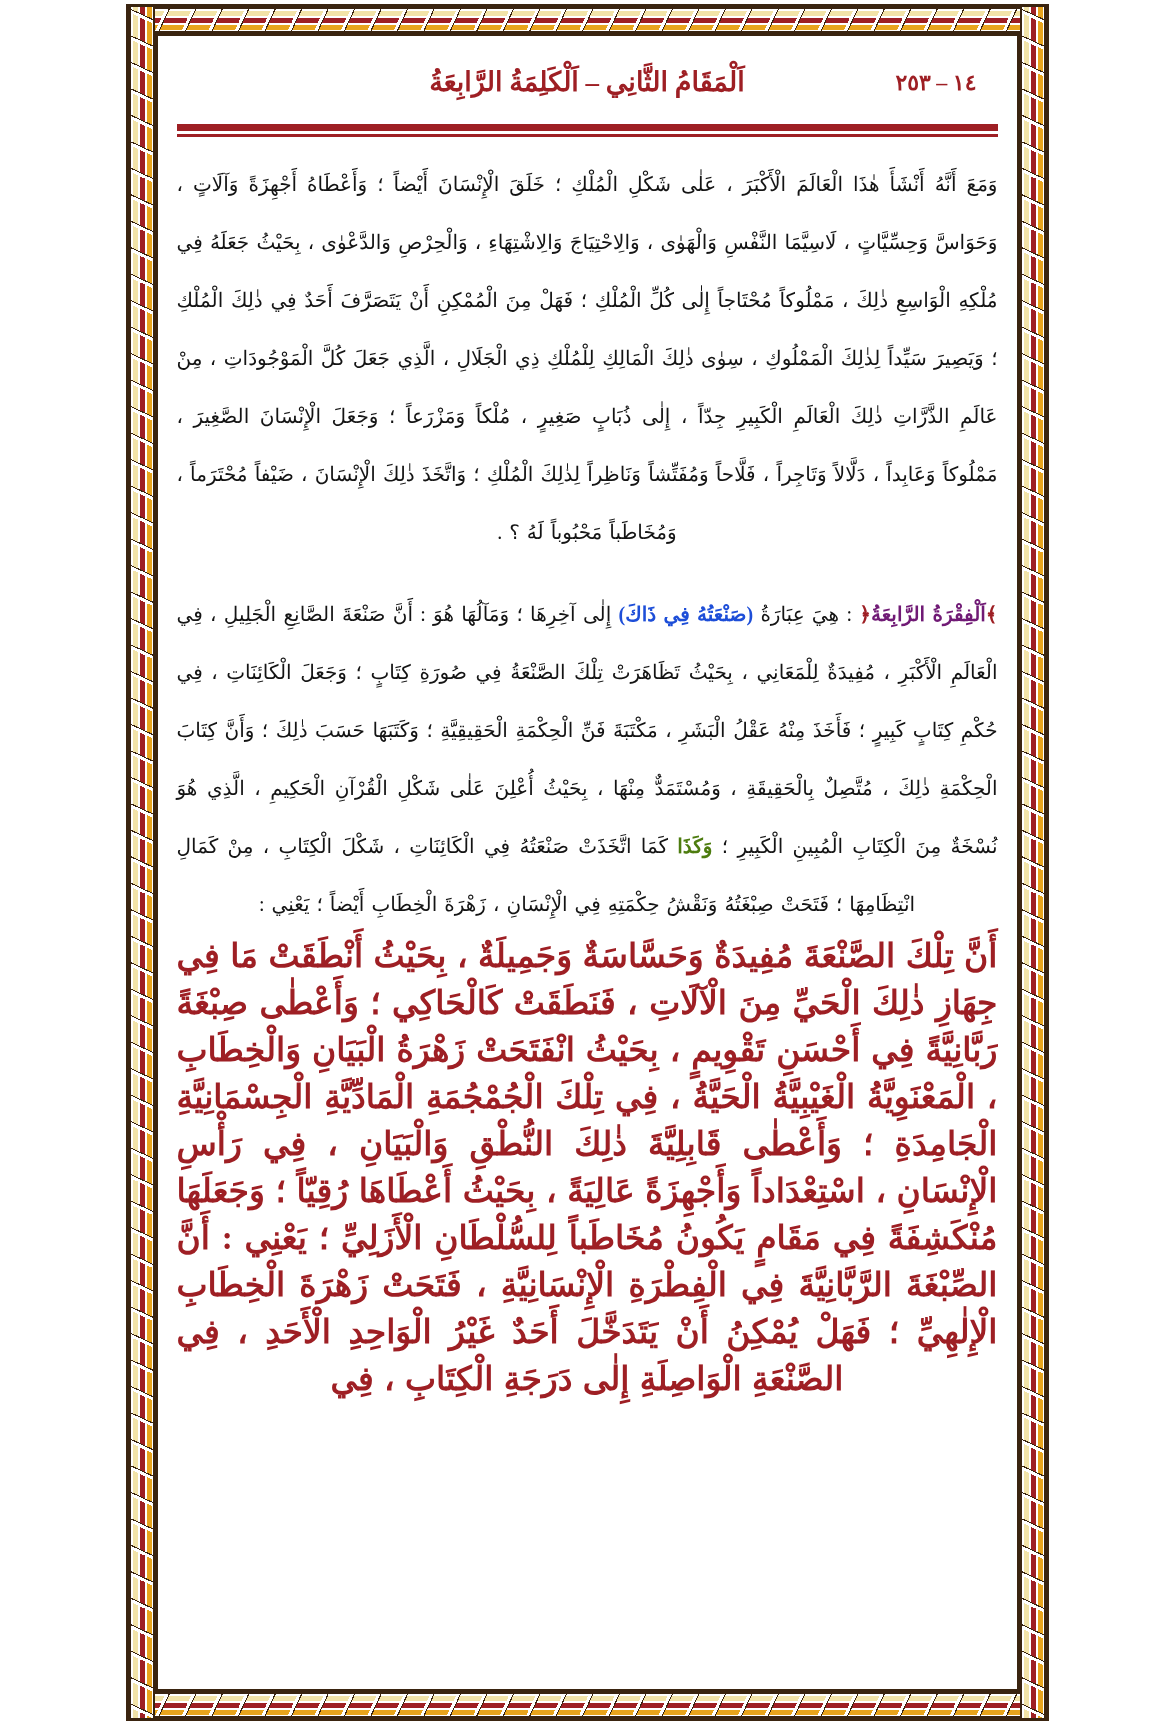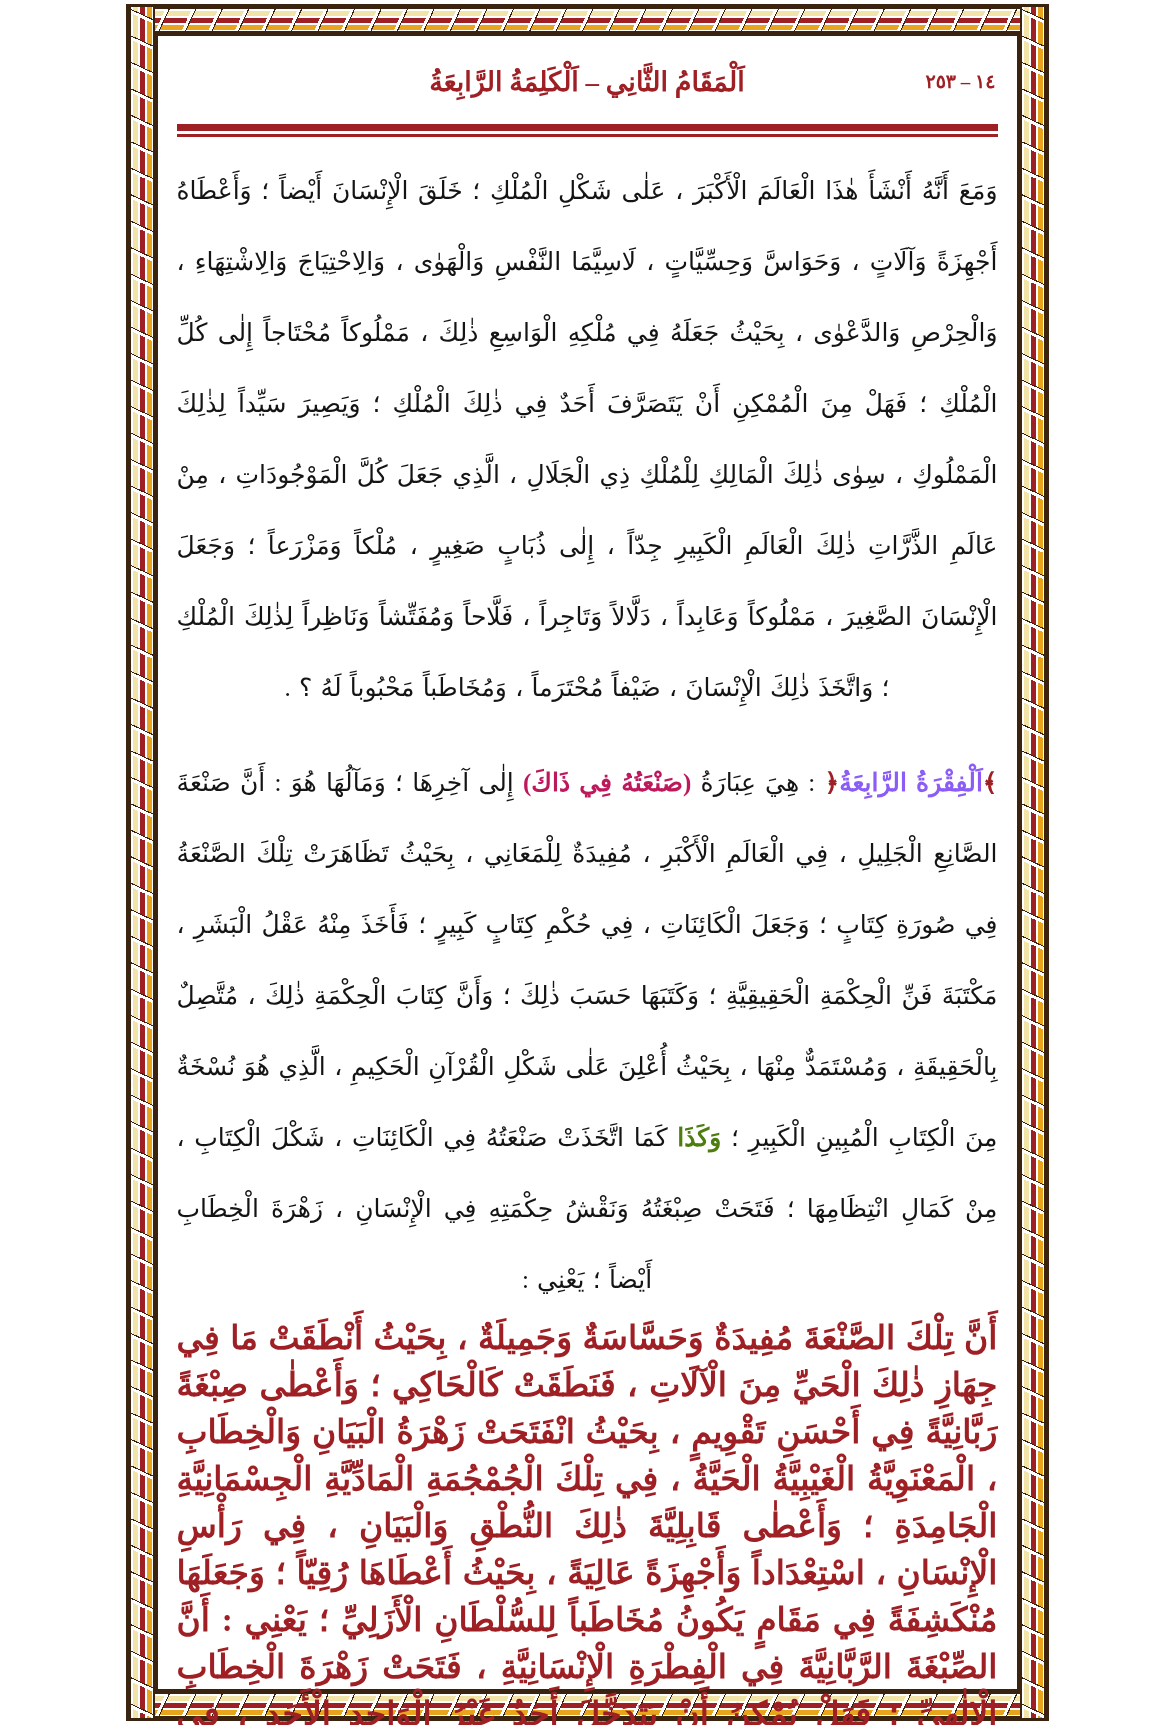--- a/index.html
+++ b/index.html
@@ -136,25 +136,25 @@
     color: #9e1f24;
     font-family: "Liberation Serif", "DejaVu Serif", serif;
     font-size: 27px;
     font-weight: 700;
     line-height: 1.35;
     letter-spacing: 0px;
   }
 
   .header-pageno {
     position: absolute;
-    right: 2px;
+    right: 21px;
     top: 18px;
     color: #9e1f24;
     font-family: "Liberation Serif", "DejaVu Serif", serif;
-    font-size: 19px;
+    font-size: 22px;
     font-weight: 700;
     direction: rtl;
   }
   .rule-wrap {
     padding-top: 4px;
   }
   .rule-thick {
     height: 7px;
     background: #9e1f24;
   }
@@ -170,47 +170,47 @@
   .body {
     margin-top: 18px;
   }
 
   p.para {
     margin: 0 0 0 0;
     text-align: justify;
     text-align-last: center;
     direction: rtl;
     font-family: "Liberation Serif", "DejaVu Serif", serif;
-    font-size: 25px;
-    line-height: 71px;
+    font-size: 20px;
+    line-height: 58px;
     color: #111111;
     word-spacing: 2px;
   }
 
   p.para.black { color: #141414; }
 
   p.para.red {
     color: #9e1f24;
     font-weight: 700;
     line-height: 47px;
     font-size: 33px;
   }
 
   .gap-para { height: 24px; }
 
   .sec-mark {
     color: #9e1f24;
     font-weight: 700;
   }
   .sec-title {
-    color: #8b5cf6;
+    color: #701a75;
     font-weight: 700;
   }
   .sec-quote {
-    color: #be185d;
+    color: #1d4ed8;
     font-weight: 700;
   }
   .inline-red {
     color: #4d7c0f;
     font-weight: 700;
   }
 </style>
 </head>
 <body>
 

